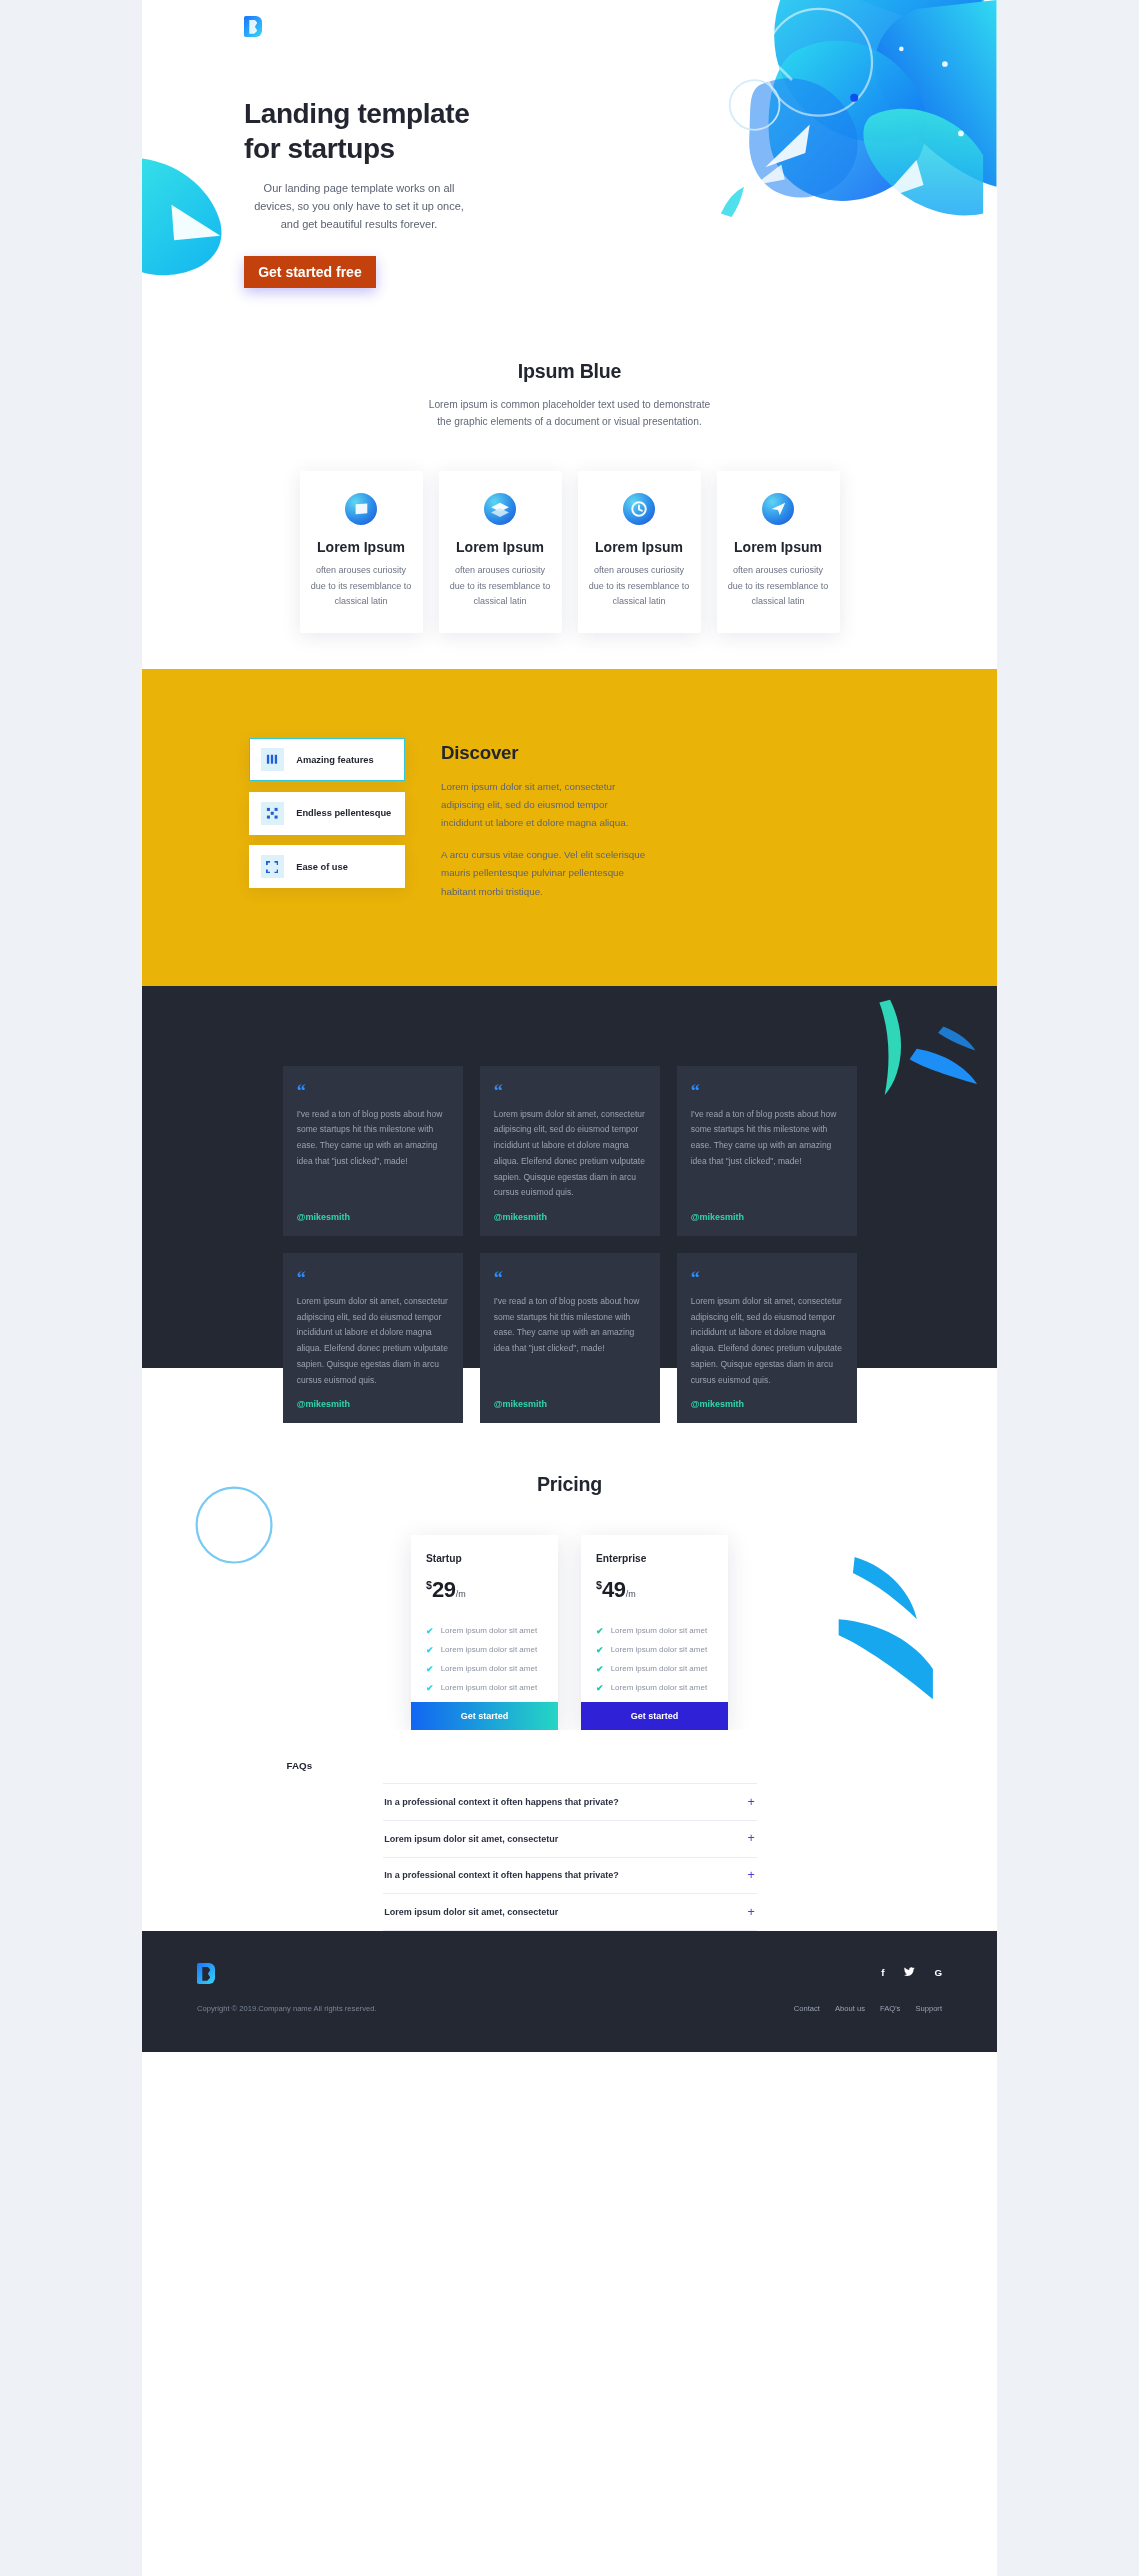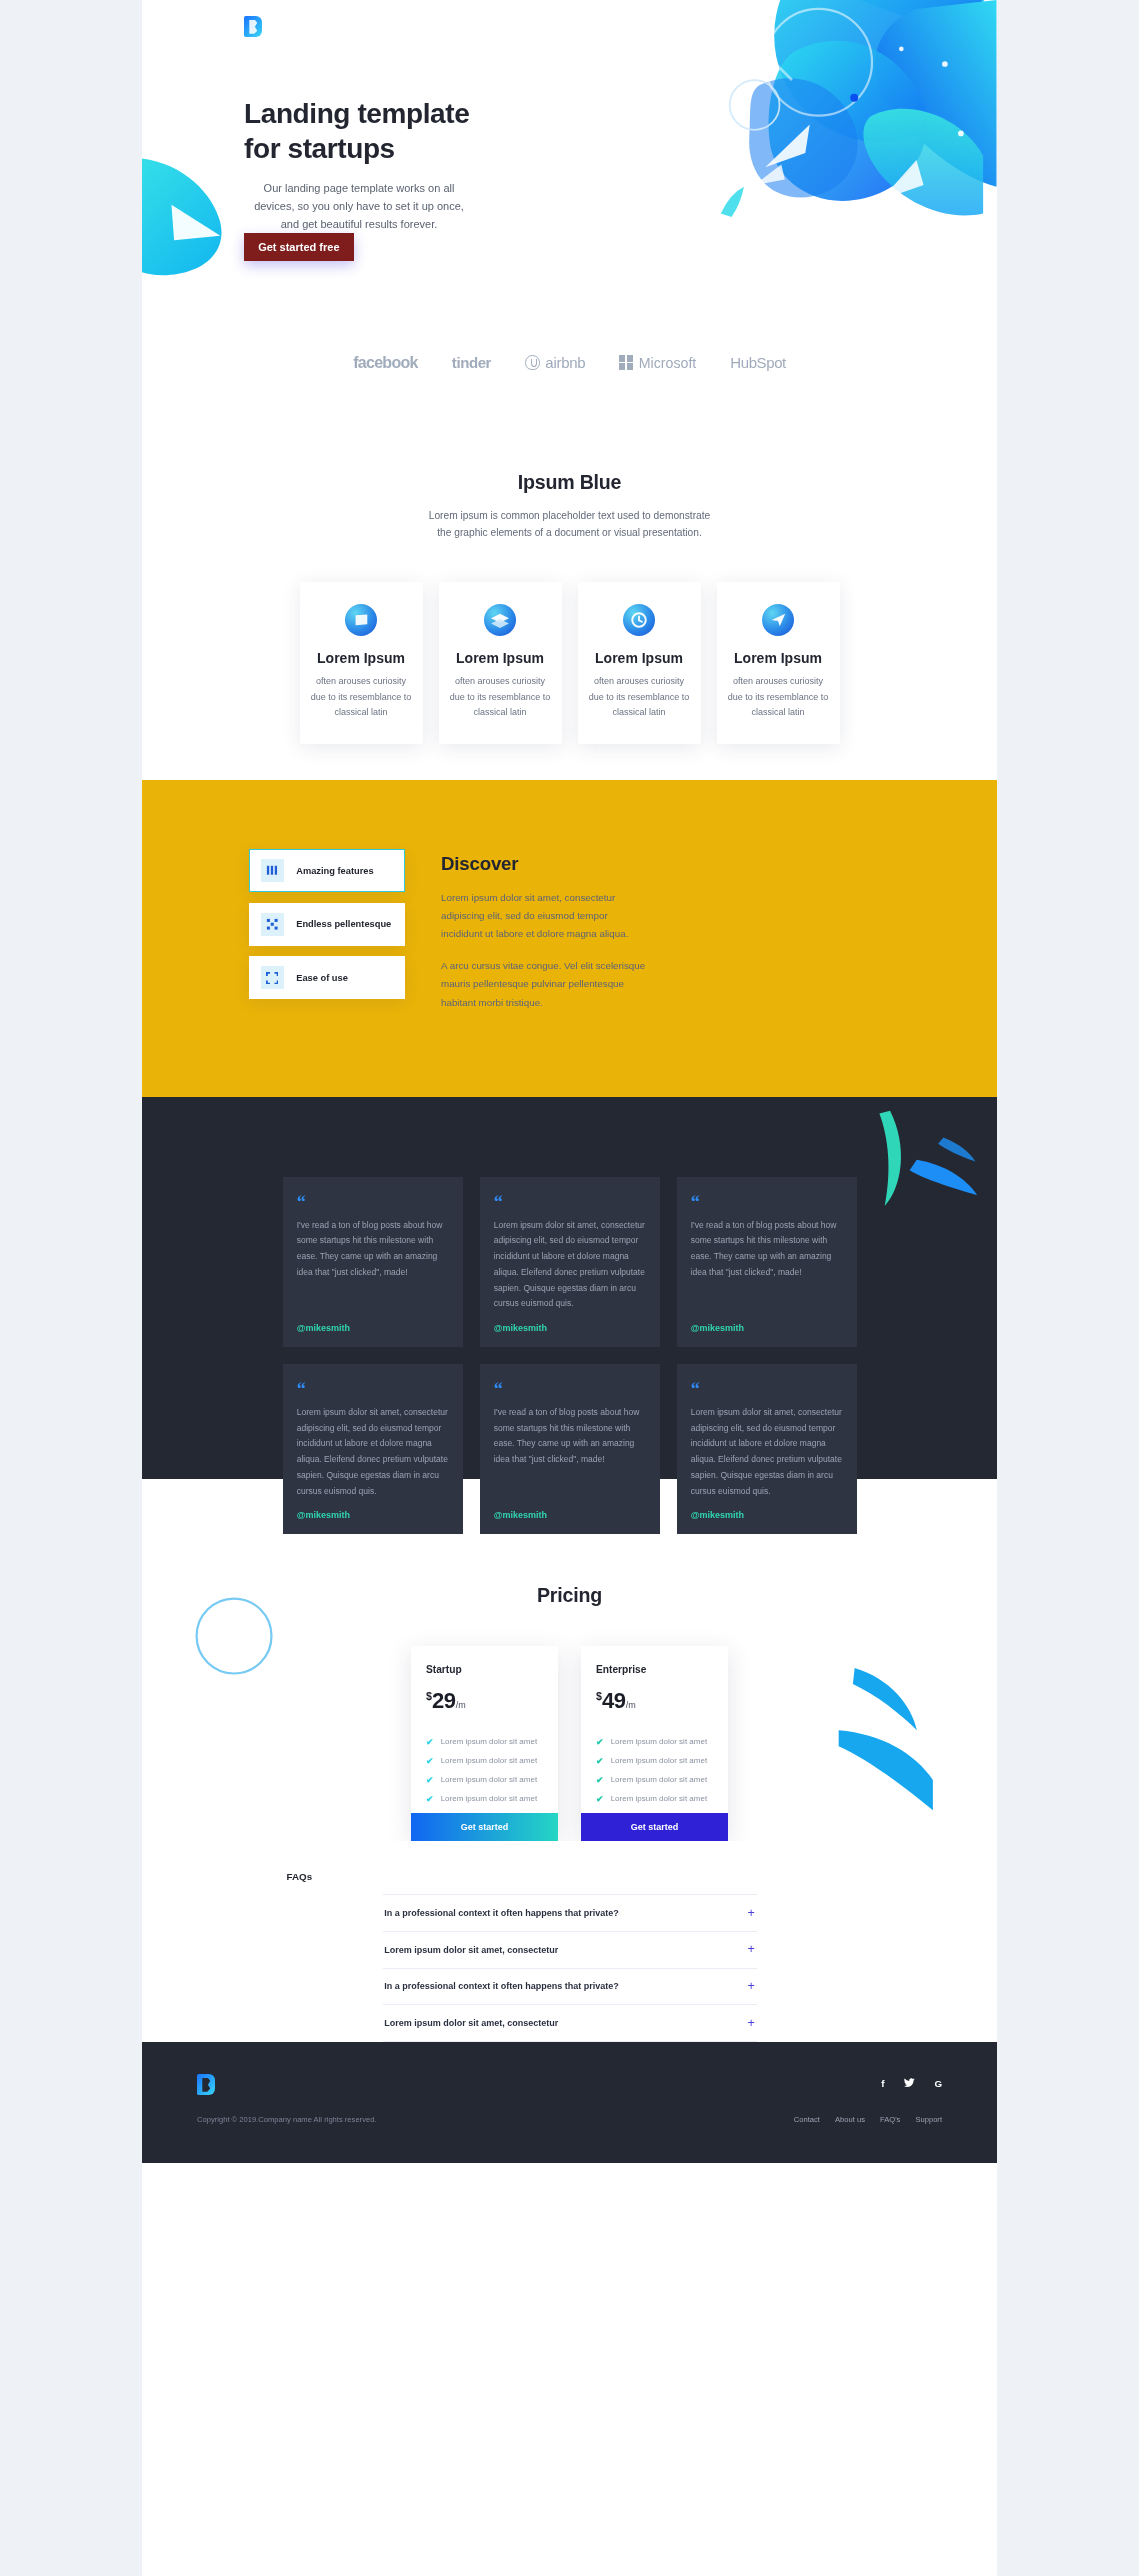--- a/index.html
+++ b/index.html
@@ -69,23 +69,24 @@
   .btn {
     display: inline-block;
     border: none;
     cursor: pointer;
     font-family: inherit;
     font-weight: 700;
     color: #fff;
     text-align: center;
   }
   .btn-primary {
-    background: #7f1d1d;
-    font-size: 11px;
+    background: #c2410c;
+    font-size: 14px;
     padding: 8px 14.2px;
+    margin-top: 23px;
     box-shadow: 0 4.5px 12.5px rgba(47,34,214,.28);
   }
 
   
   .logos {
     position: relative;
     height: 111px;
     display: flex;
     align-items: center;
     justify-content: center;
@@ -385,44 +386,20 @@
           <stop offset="0" stop-color="#3de8e6"></stop>
               <stop offset="1" stop-color="#12b6f0"></stop>
         </linearGradient>
           </defs>
         <path d="M20 10 C90 -5 140 40 150 80 C160 125 110 145 70 138 C28 130 0 90 8 55 C13 33 10 13 20 10 Z" fill="url(#gb)"></path>
         <path d="M95 60 L150 95 L98 100 Z" fill="#ffffff" opacity=".95"></path>
       </svg>
     </div>
   </section>
 
-  <section class="logos">
-    <div class="logo-item logo-facebook">
-      <span>facebook</span>
-    </div>
-    <div class="logo-item logo-tinder">
-      <span>tinder</span>
-    </div>
-    <div class="logo-item logo-airbnb">
-      <span class="airbnb-glyph"></span>
-      <span>airbnb</span>
-    </div>
-    <div class="logo-item logo-microsoft">
-      <span class="ms-grid">
-          <i></i>
-          <i></i>
-          <i></i>
-          <i></i>
-        </span>
-      <span>Microsoft</span>
-    </div>
-    <div class="logo-item logo-hubspot">
-      <span>HubSpot</span>
-    </div>
-  </section>
 
   <section class="section meet">
     <h2 class="sec-title">Ipsum Blue</h2>
     <p class="sec-sub">Lorem ipsum is common placeholder text used to demonstrate the graphic elements of a document or visual presentation.</p>
 
     <div class="cards">
       <div class="card">
         <div class="card-icon">
           <svg class="ci-shape" width="18" height="18" viewBox="0 0 20 20">
               <rect x="4" y="5" width="13" height="11" fill="#ffffff" opacity=".92" transform="skewY(-4)"></rect>

